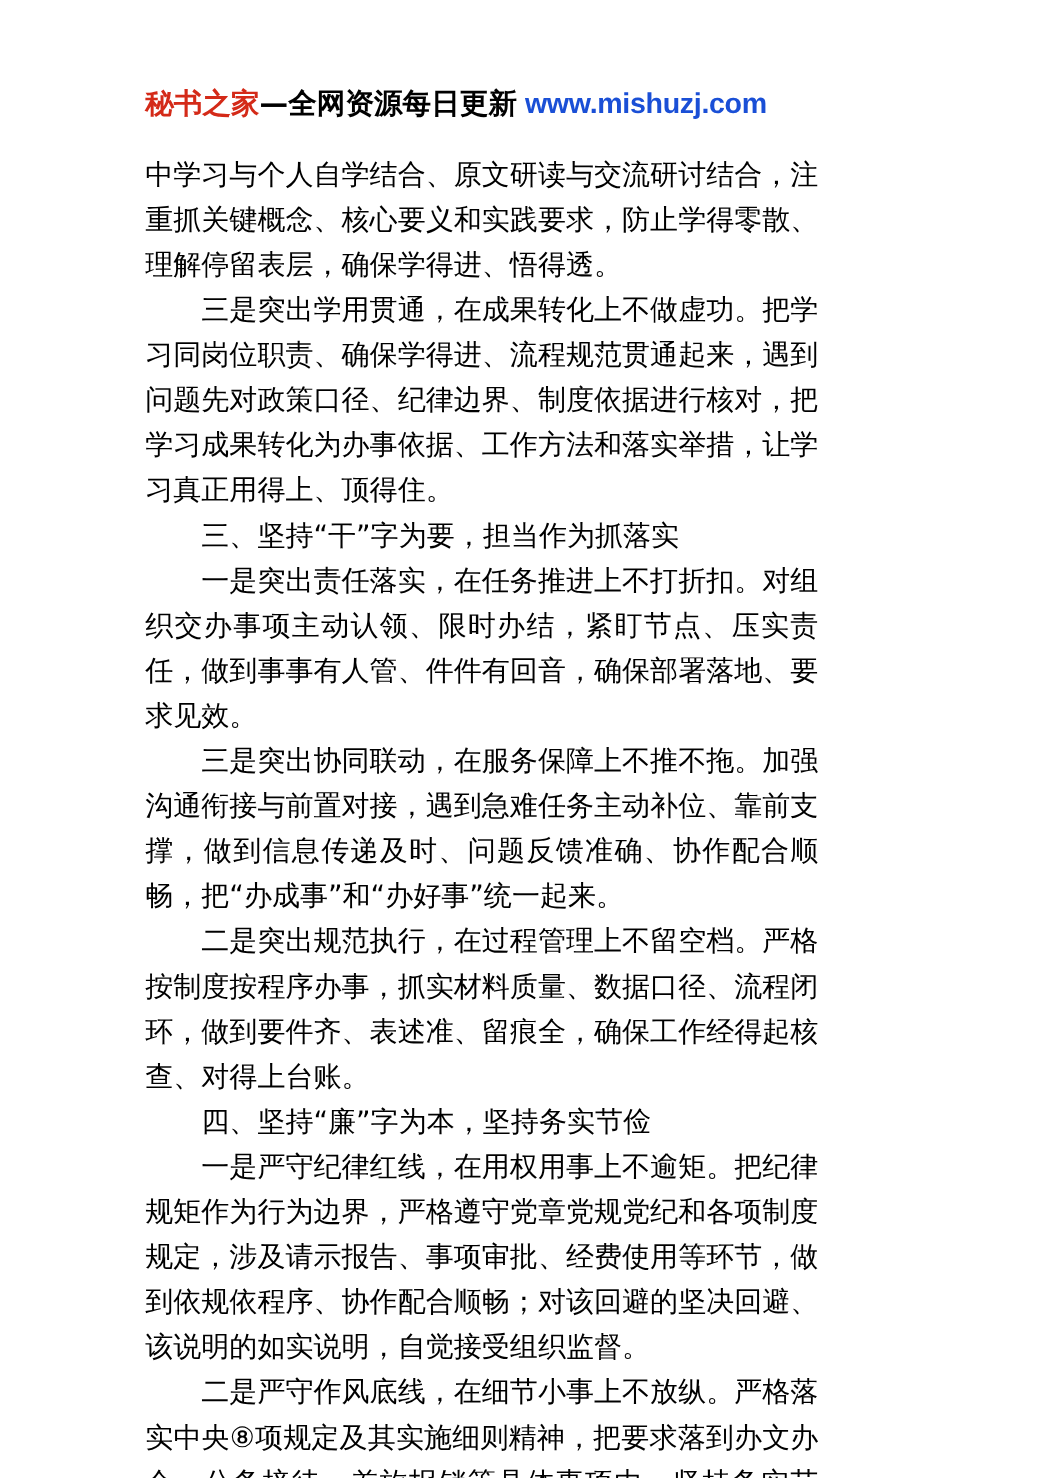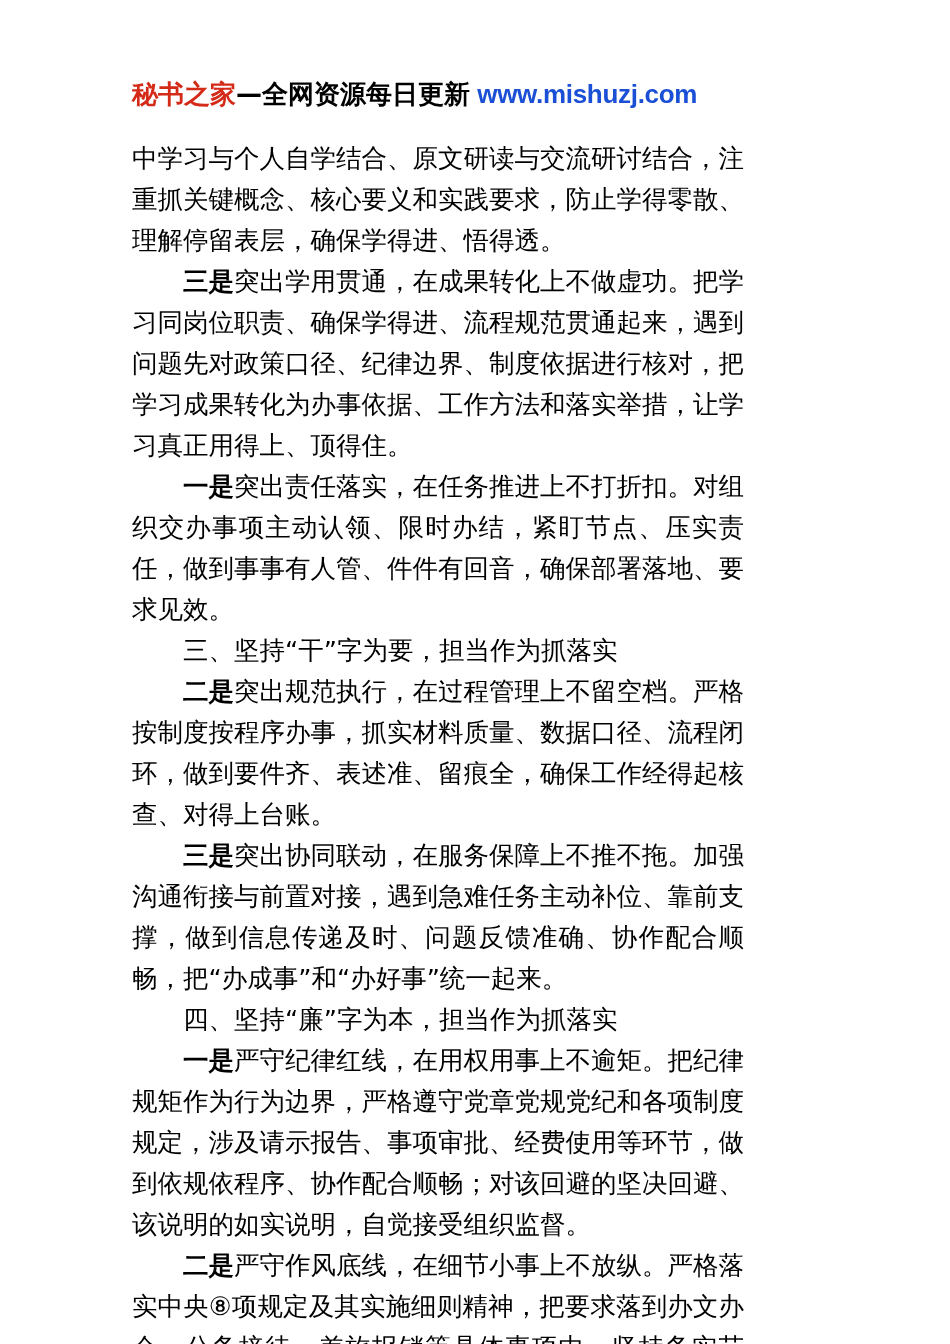--- a/index.html
+++ b/index.html
@@ -56,46 +56,46 @@
     color: #000000;
   }
   .para {
     margin: 0;
     text-indent: 0;
   }
   .para.indent {
     text-indent: 2em;
   }
   .bold {
-    font-weight: bold;
+    font-weight: normal;
   }
 </style>
 </head>
 <body>
 
 <div class="page">
 
   <div class="header-line">
     <span class="header-brand">秘书之家</span><span class="header-mid">—全网资源每日更新</span> <span class="header-url">www.mishuzj.com</span>
   </div>
 
   <div class="body-text">
 
     <p class="para"><span>中学习与个人自学结合、原文研读与交流研讨结合，注重抓关键概念、核心要义和实践要求，防止学得零散、理解停留表层，确保学得进、悟得透。</span></p>
 
     <p class="para indent"><span class="bold">三是</span><span>突出学用贯通，在成果转化上不做虚功。把学习同岗位职责、确保学得进、流程规范贯通起来，遇到问题先对政策口径、纪律边界、制度依据进行核对，把学习成果转化为办事依据、工作方法和落实举措，让学习真正用得上、顶得住。</span></p>
 
+    <p class="para indent"><span>三、坚持“干”字为要，担当作为抓落实</span></p>
+
     <p class="para indent"><span class="bold">一是</span><span>突出责任落实，在任务推进上不打折扣。对组织交办事项主动认领、限时办结，紧盯节点、压实责任，做到事事有人管、件件有回音，确保部署落地、要求见效。</span></p>
 
-    <p class="para indent"><span>三、坚持“干”字为要，担当作为抓落实</span></p>
+    <p class="para indent"><span class="bold">三是</span><span>突出协同联动，在服务保障上不推不拖。加强沟通衔接与前置对接，遇到急难任务主动补位、靠前支撑，做到信息传递及时、问题反馈准确、协作配合顺畅，把“办成事”和“办好事”统一起来。</span></p>
 
     <p class="para indent"><span class="bold">二是</span><span>突出规范执行，在过程管理上不留空档。严格按制度按程序办事，抓实材料质量、数据口径、流程闭环，做到要件齐、表述准、留痕全，确保工作经得起核查、对得上台账。</span></p>
 
-    <p class="para indent"><span class="bold">三是</span><span>突出协同联动，在服务保障上不推不拖。加强沟通衔接与前置对接，遇到急难任务主动补位、靠前支撑，做到信息传递及时、问题反馈准确、协作配合顺畅，把“办成事”和“办好事”统一起来。</span></p>
-
-    <p class="para indent"><span>四、坚持“廉”字为本，担当作为抓落实</span></p>
+    <p class="para indent"><span>四、坚持“廉”字为本，坚持务实节俭</span></p>
 
     <p class="para indent"><span class="bold">一是</span><span>严守纪律红线，在用权用事上不逾矩。把纪律规矩作为行为边界，严格遵守党章党规党纪和各项制度规定，涉及请示报告、事项审批、经费使用等环节，做到依规依程序、协作配合顺畅；对该回避的坚决回避、该说明的如实说明，自觉接受组织监督。</span></p>
 
     <p class="para indent"><span class="bold">二是</span><span>严守作风底线，在细节小事上不放纵。严格落实中央⑧项规定及其实施细则精神，把要求落到办文办会、公务接待、差旅报销等具体事项中，坚持务实节俭、规范简约；在日常交往中守住分寸、不越底线，坚决抵制不正之风。</span></p>
 
   </div>
 </div>
 
 </body></html>

